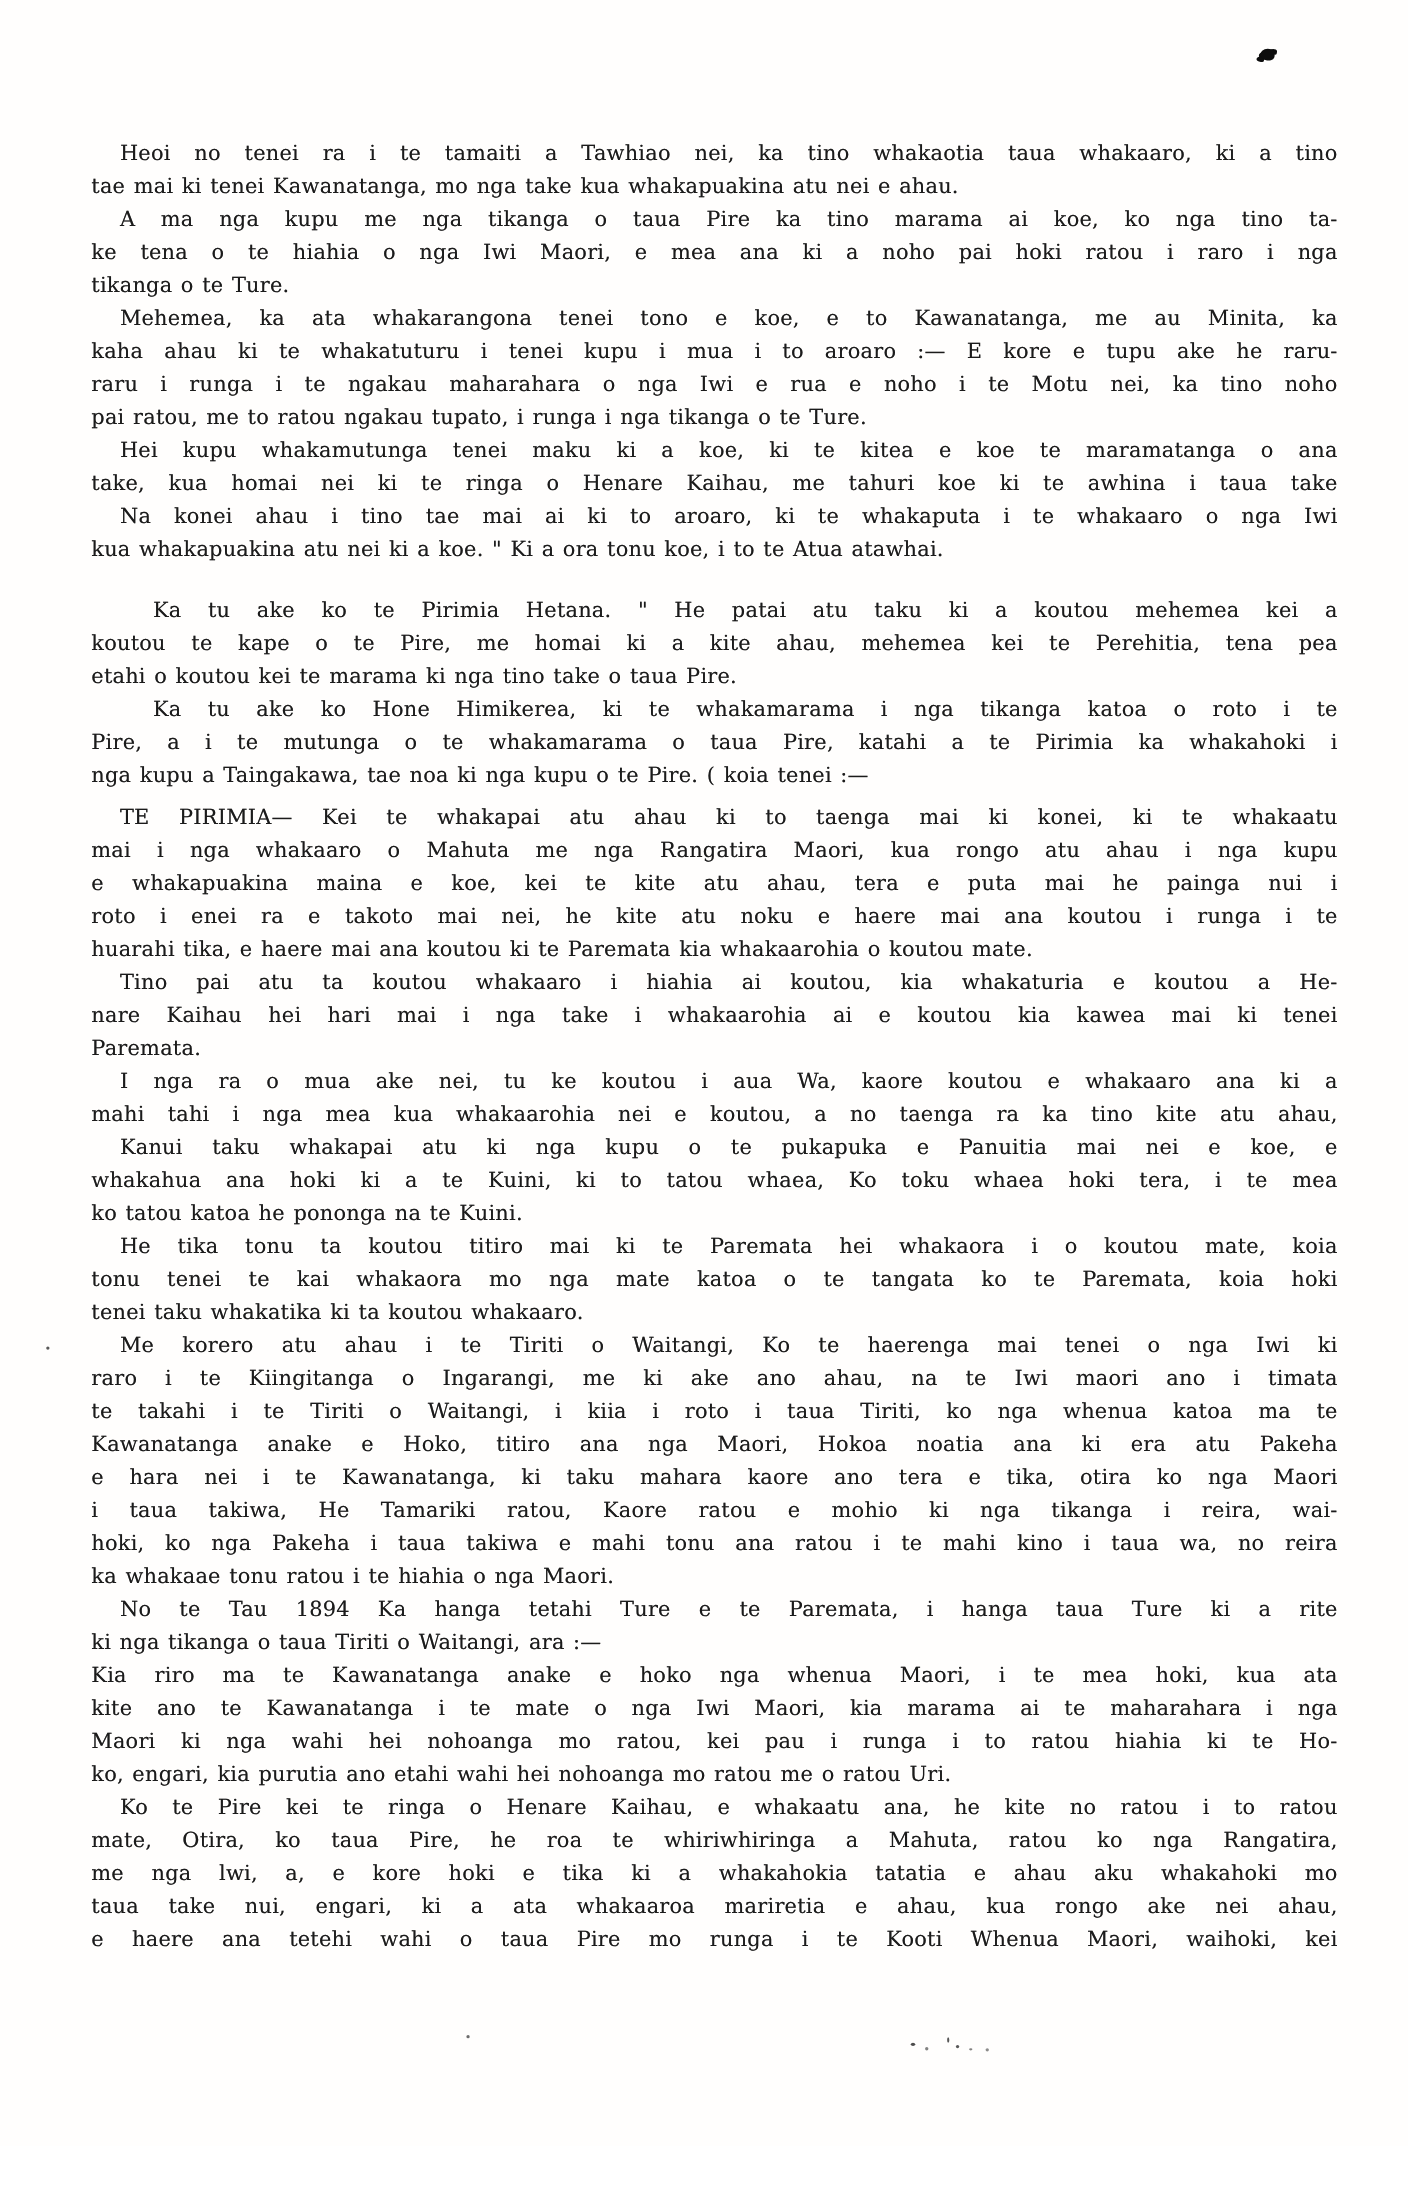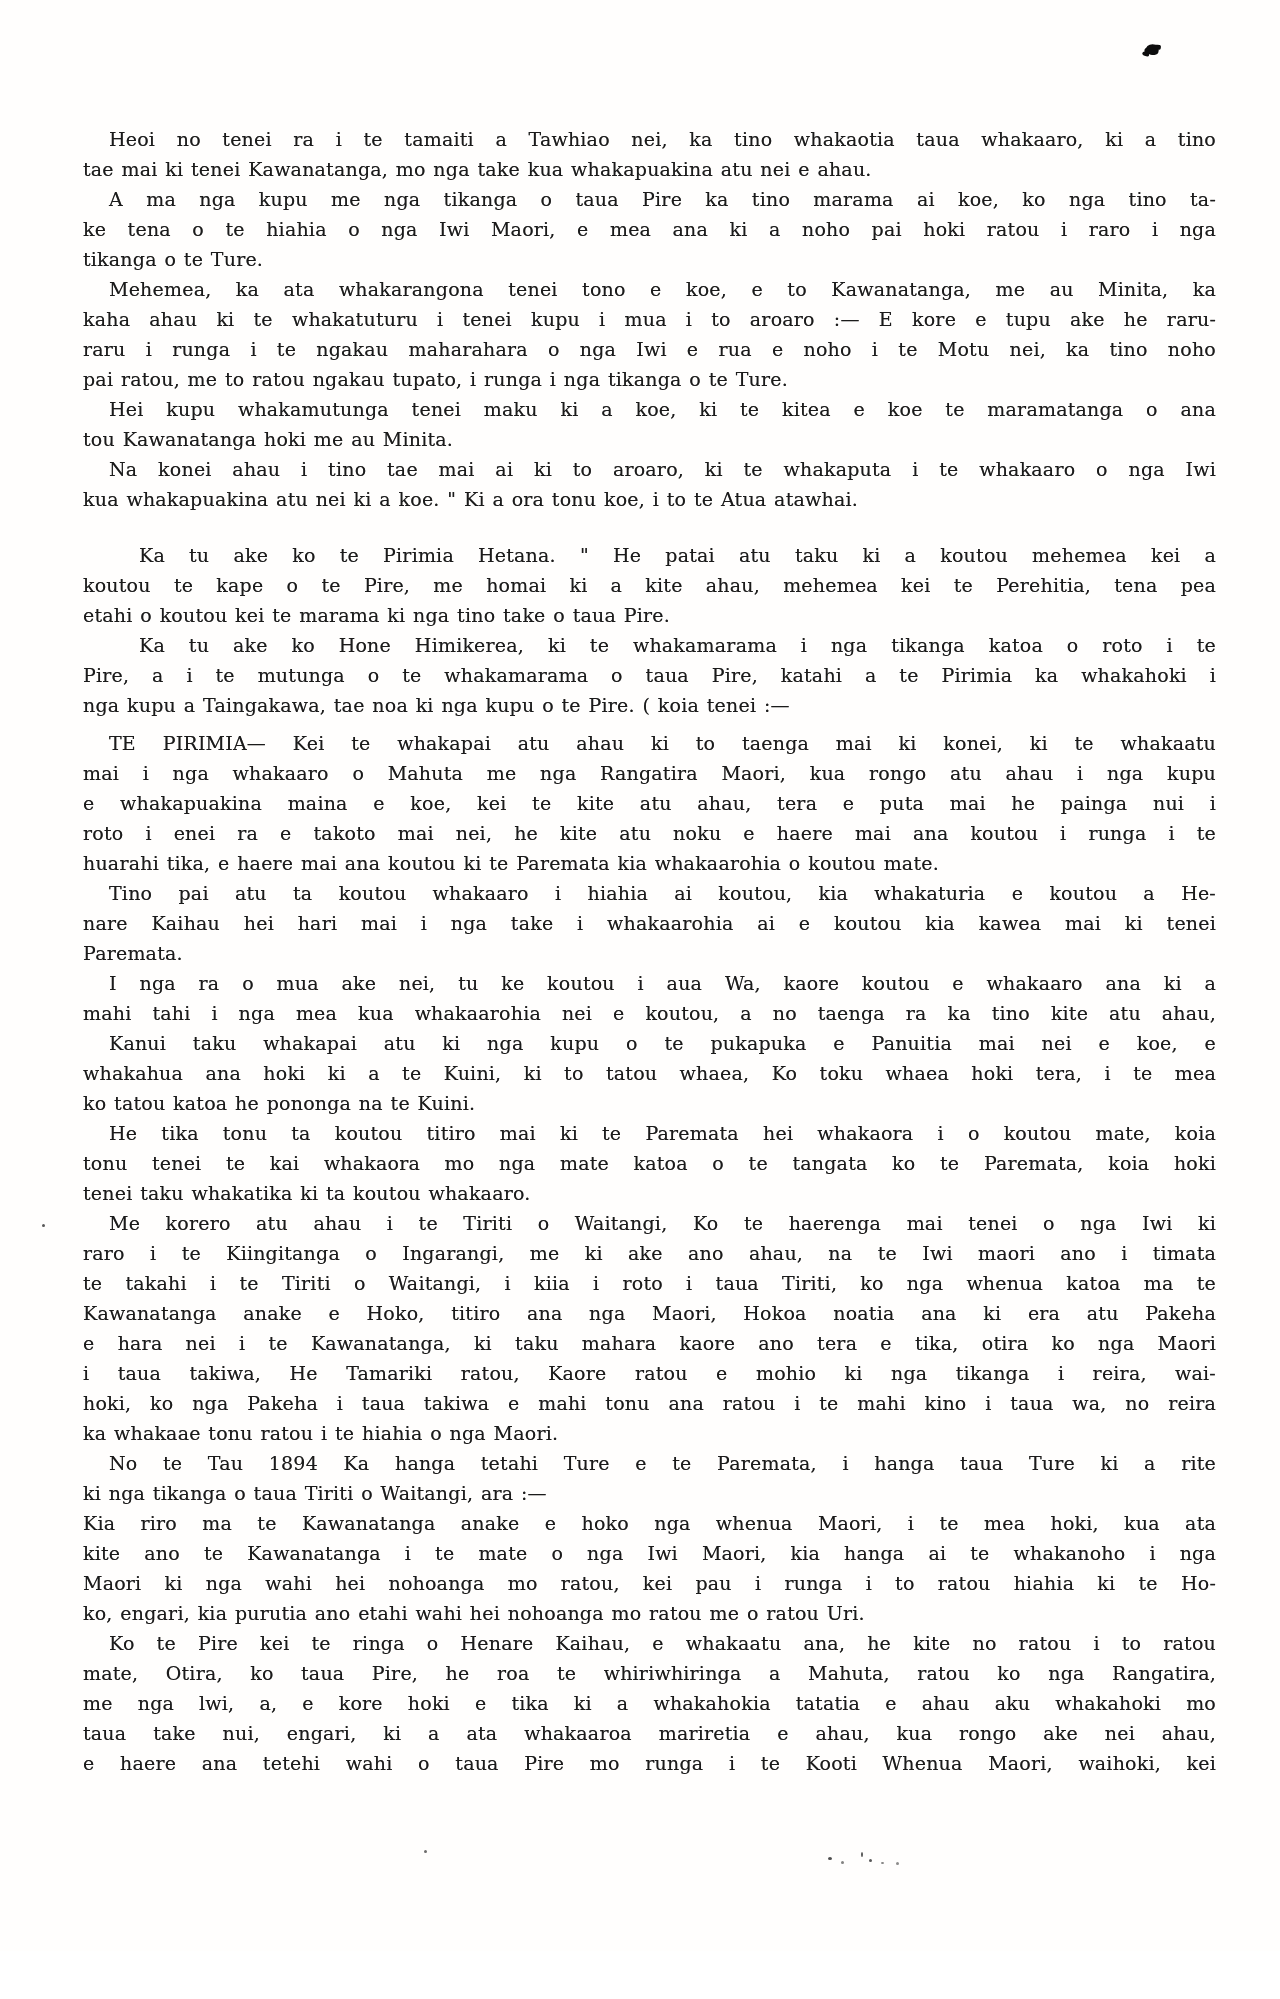--- a/index.html
+++ b/index.html
@@ -77,21 +77,21 @@
       <div class="ln just ind-1">Heoi no tenei ra i te tamaiti a Tawhiao nei, ka tino whakaotia taua whakaaro, ki a tino</div>
       <div class="ln left">tae mai ki tenei Kawanatanga,  mo nga take kua whakapuakina atu nei e ahau.</div>
       <div class="ln just ind-1">A ma nga kupu me nga tikanga o taua Pire ka tino marama ai koe, ko nga tino ta-</div>
       <div class="ln just">ke tena o te hiahia o nga Iwi Maori, e mea ana ki a noho pai hoki ratou i raro i nga</div>
       <div class="ln left">tikanga o te Ture.</div>
       <div class="ln just ind-1">Mehemea, ka ata whakarangona tenei tono e koe, e to Kawanatanga, me au Minita, ka</div>
       <div class="ln just">kaha ahau ki te whakatuturu i tenei kupu i mua i to aroaro :— E kore e tupu ake he raru-</div>
       <div class="ln just">raru i runga i te ngakau maharahara o nga Iwi e rua e noho i te Motu nei, ka tino noho</div>
       <div class="ln left">pai ratou,  me to ratou ngakau tupato,  i runga i nga tikanga o te Ture.</div>
       <div class="ln just ind-1">Hei kupu whakamutunga tenei maku ki a koe, ki te kitea e koe te maramatanga o ana</div>
-      <div class="ln left">tou Kawanatanga hoki me au Minita.</div>
+      <div class="ln just">take, kua homai nei ki te ringa o Henare Kaihau, me tahuri koe ki te awhina i taua take</div>
       <div class="ln just ind-1">Na konei ahau i tino tae mai ai ki to aroaro, ki te whakaputa i te whakaaro o nga Iwi</div>
       <div class="ln left">kua whakapuakina atu nei ki a koe.  " Ki a ora tonu koe,  i to te Atua atawhai.</div>
       <div class="ln just ind-2" style="margin-top: 26px;">Ka tu ake ko te Pirimia Hetana.  " He patai atu taku ki a koutou mehemea kei a</div>
       <div class="ln just">koutou te kape o te Pire, me homai ki a kite ahau, mehemea kei te Perehitia, tena pea</div>
       <div class="ln left">etahi o koutou kei te marama ki nga tino take o taua Pire.</div>
       <div class="ln just ind-2">Ka tu ake ko Hone Himikerea, ki te whakamarama i nga tikanga katoa o roto i te</div>
       <div class="ln just">Pire, a i te mutunga o te whakamarama o taua Pire, katahi a te Pirimia ka whakahoki i</div>
       <div class="ln left">nga kupu a Taingakawa,  tae noa ki nga kupu o te Pire.   ( koia tenei :—</div>
       <div class="ln just ind-1" style="margin-top: 8px;">TE PIRIMIA— Kei te whakapai atu ahau ki to taenga mai ki konei, ki te whakaatu</div>
       <div class="ln just">mai i nga whakaaro o Mahuta me nga Rangatira Maori, kua rongo atu ahau i nga kupu</div>
@@ -113,21 +113,21 @@
       <div class="ln just">raro i te Kiingitanga o Ingarangi, me ki ake ano ahau, na te Iwi maori ano i timata</div>
       <div class="ln just">te takahi i te Tiriti o Waitangi, i kiia i roto i taua Tiriti, ko nga whenua katoa ma te</div>
       <div class="ln just">Kawanatanga anake e Hoko, titiro ana nga Maori, Hokoa noatia ana ki era atu Pakeha</div>
       <div class="ln just">e hara nei i te Kawanatanga, ki taku mahara kaore ano tera e tika, otira ko nga Maori</div>
       <div class="ln just">i taua takiwa, He Tamariki ratou, Kaore ratou e mohio ki nga tikanga i reira, wai-</div>
       <div class="ln just">hoki, ko nga Pakeha i taua takiwa e mahi tonu ana ratou i te mahi kino i taua wa, no reira</div>
       <div class="ln left">ka whakaae tonu ratou i te hiahia o nga Maori.</div>
       <div class="ln just ind-1">No te Tau 1894 Ka hanga tetahi Ture e te Paremata, i hanga taua Ture ki a rite</div>
       <div class="ln left">ki nga tikanga o taua Tiriti o Waitangi,  ara :—</div>
       <div class="ln just">Kia riro ma te Kawanatanga anake e hoko nga whenua Maori, i te mea hoki, kua ata</div>
-      <div class="ln just">kite ano te Kawanatanga i te mate o nga Iwi Maori, kia hanga ai te whakanoho i nga</div>
+      <div class="ln just">kite ano te Kawanatanga i te mate o nga Iwi Maori, kia marama ai te maharahara i nga</div>
       <div class="ln just">Maori ki nga wahi hei nohoanga mo ratou, kei pau i runga i to ratou hiahia ki te Ho-</div>
       <div class="ln left">ko, engari, kia purutia ano etahi wahi hei nohoanga mo ratou me o ratou Uri.</div>
       <div class="ln just ind-1">Ko te Pire kei te ringa o Henare Kaihau, e whakaatu ana, he kite no ratou i to ratou</div>
       <div class="ln just">mate, Otira, ko taua Pire, he roa te whiriwhiringa a Mahuta, ratou ko nga Rangatira,</div>
       <div class="ln just">me nga lwi, a, e kore hoki e tika ki a whakahokia tatatia e ahau aku whakahoki mo</div>
       <div class="ln just">taua take nui, engari, ki a ata whakaaroa mariretia e ahau, kua rongo ake nei ahau,</div>
       <div class="ln just">e haere ana tetehi wahi o taua Pire mo runga i te Kooti Whenua Maori, waihoki, kei</div>
     </div>
   <div class="dot" id="pm1"></div>
   <div class="dot" id="pm2"></div>

